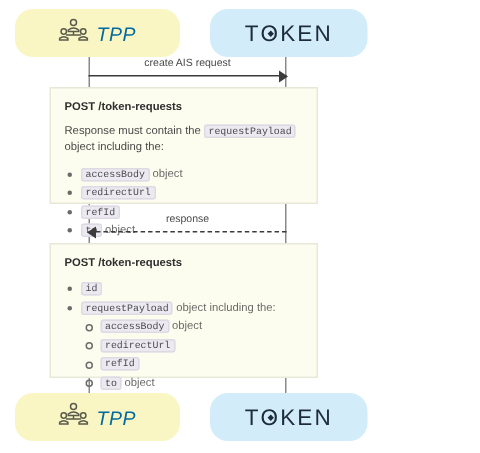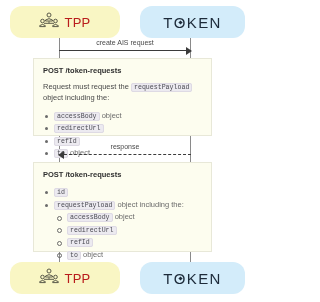--- a/index.html
+++ b/index.html
@@ -16,21 +16,21 @@
     position:absolute;height:32px;border-radius:12px;
     display:flex;align-items:center;justify-content:center;gap:5px;
     box-sizing:border-box;
   }
   .pill.tpp{left:10px;width:110px;background:#f9f6c4;}
   .pill.token{left:140px;width:105px;background:#d3ecfa;}
   .pill-top{top:6px;}
   .pill-bottom{top:262px;}
 
   .tpp-label{
-    font-size:13px;color:#b91c1c;letter-spacing:.3px;
+    font-size:13px;color:#0369a1;letter-spacing:.3px;font-style:italic;
   }
   .token-word{
     font-size:15px;color:#1d2b3a;letter-spacing:1.4px;
     display:flex;align-items:center;
   }
   .token-o{
     position:relative;display:inline-block;
   }
   .token-o .dot{
     position:absolute;left:50%;top:50%;width:3px;height:3px;
@@ -133,21 +133,21 @@
   </div>
 
   <div class="arrow-wrap" style="top:50px;">
     <div class="arrow-label">create AIS request</div>
     <div class="arrow-line"></div>
     <div class="arrow-head right"></div>
   </div>
 
   <div class="note" style="top:58px;height:78px;">
     <div class="note-title">POST /token-requests</div>
-    <div class="note-text"><span>Request must request the </span><code>requestPayload</code><span> object including the:</span></div>
+    <div class="note-text"><span>Response must contain the </span><code>requestPayload</code><span> object including the:</span></div>
     <ul>
       <li><code>accessBody</code><span> object</span></li>
       <li><code>redirectUrl</code><span></span></li>
       <li><code>refId</code><span></span></li>
       <li><code>to</code><span> object</span></li>
     </ul>
   </div>
 
   <div class="arrow-wrap" style="top:154px;">
     <div class="arrow-label">response</div>

